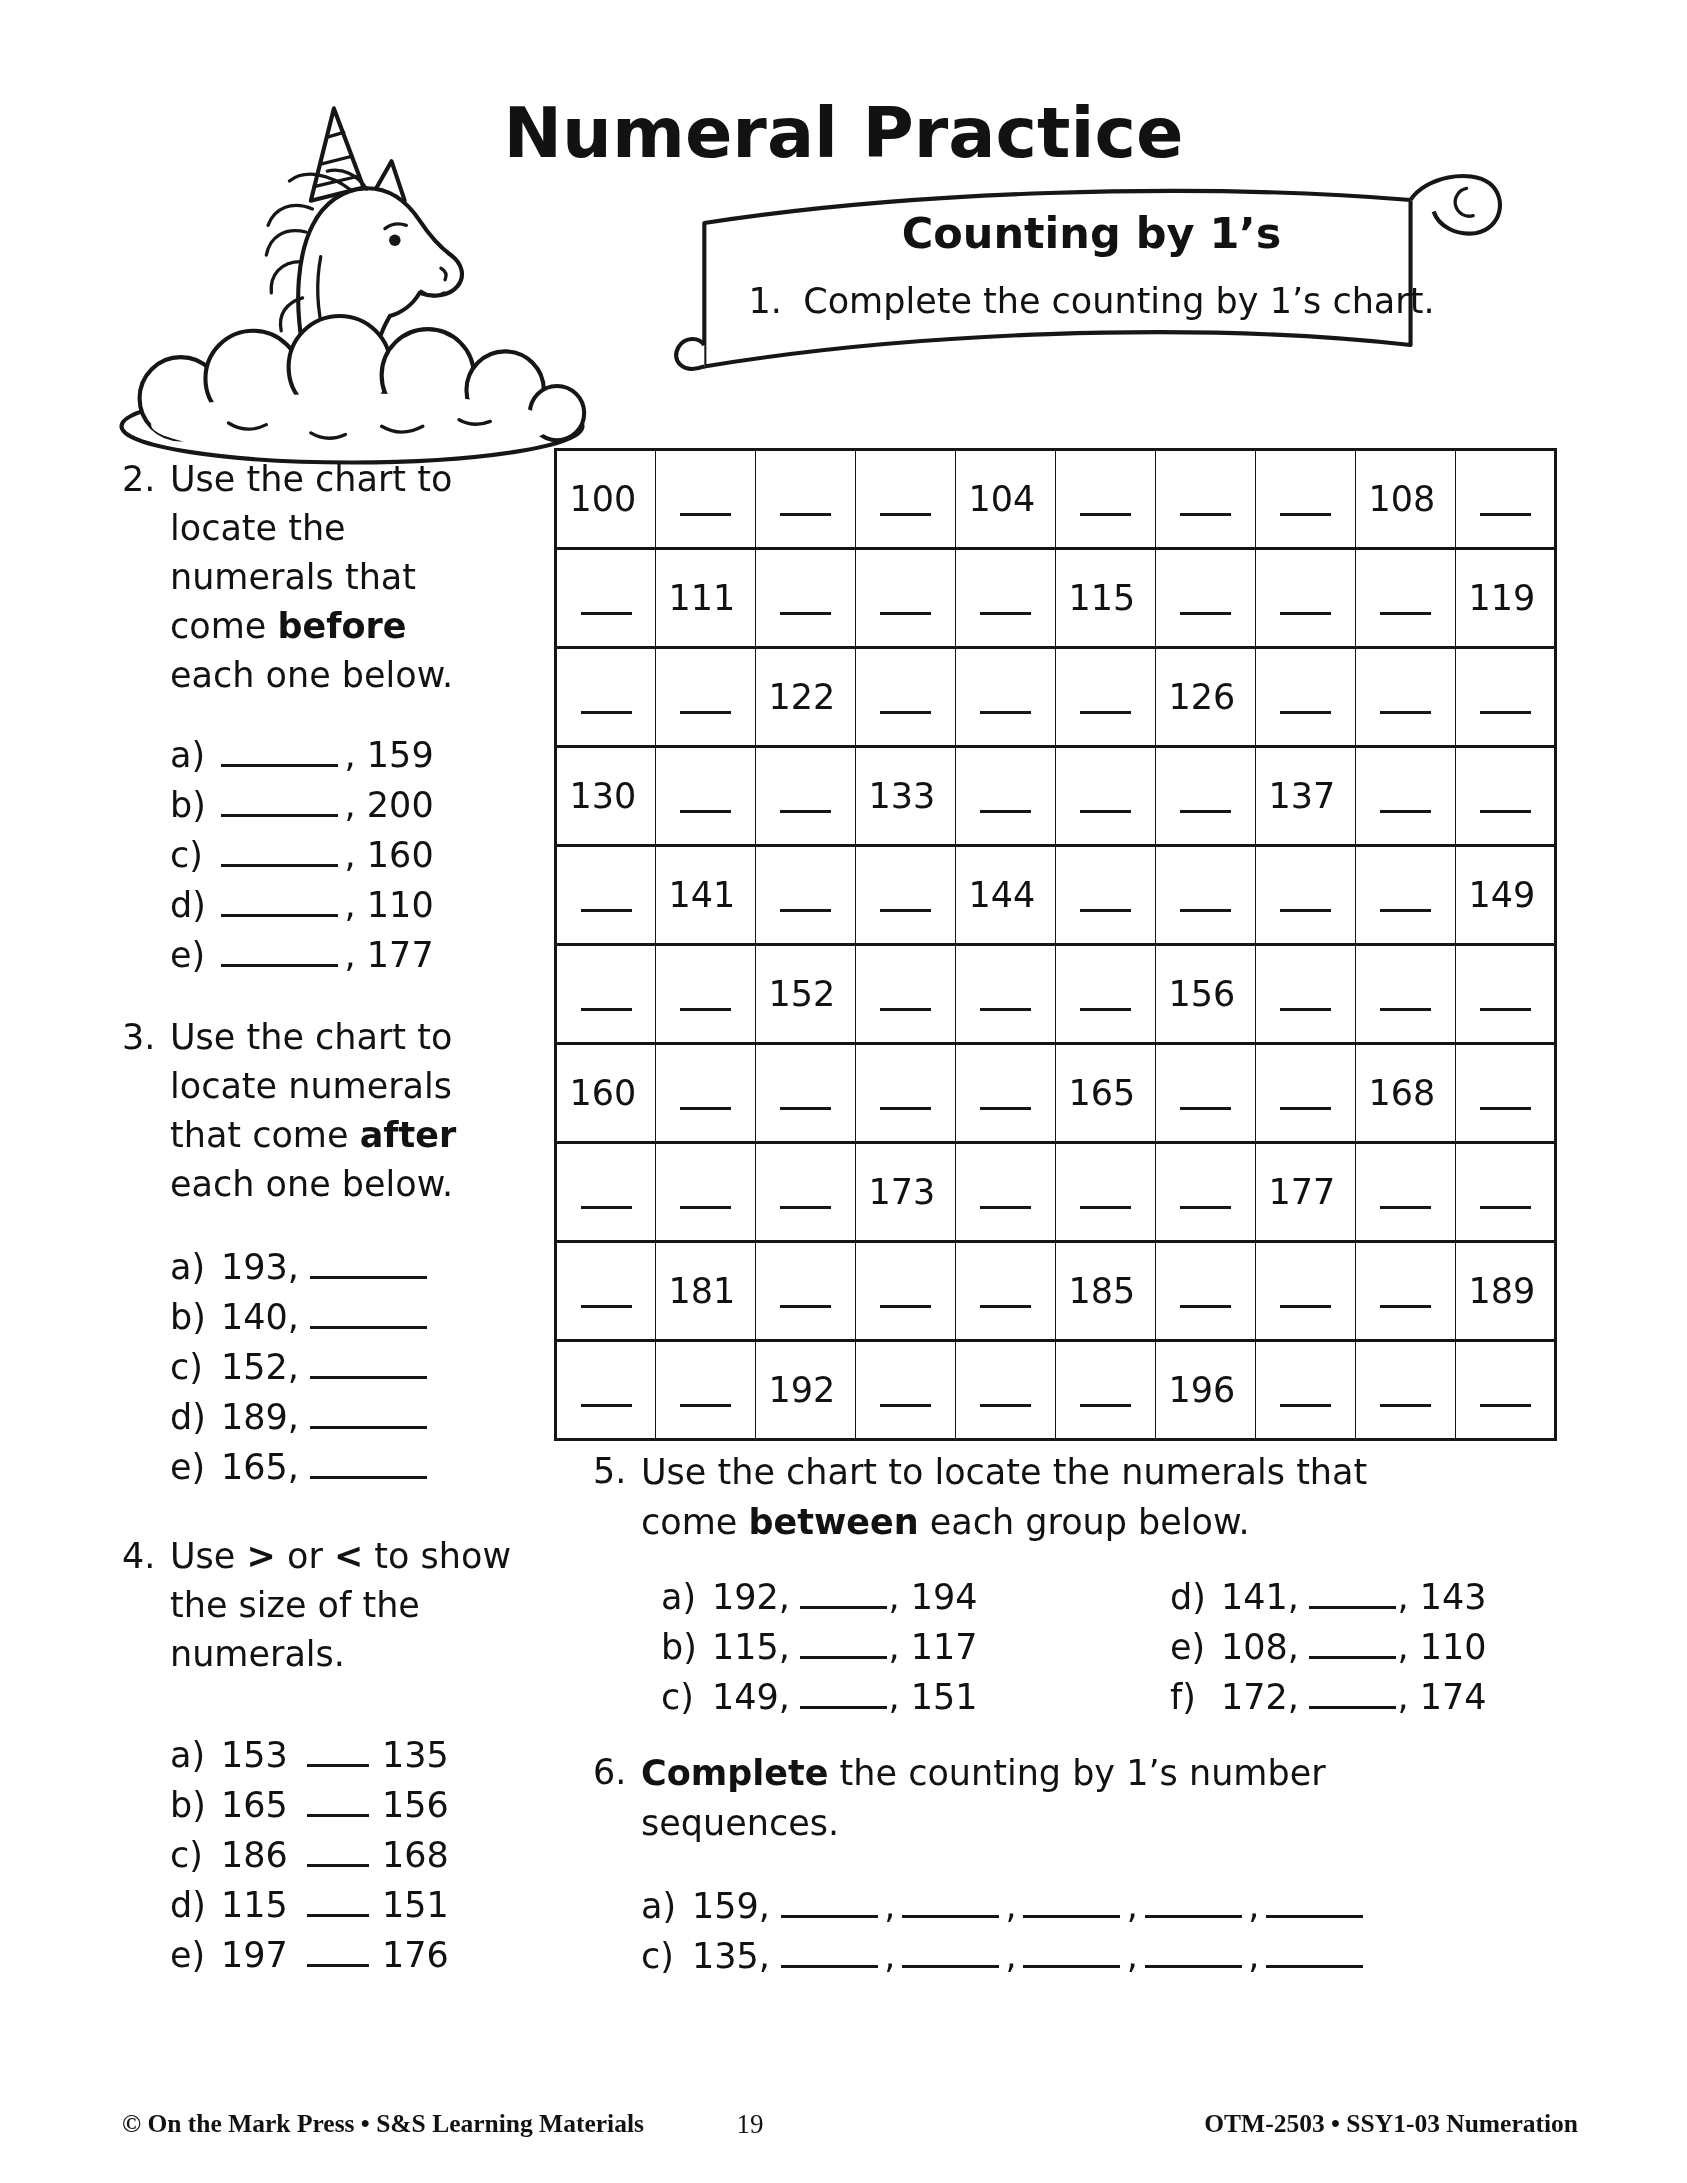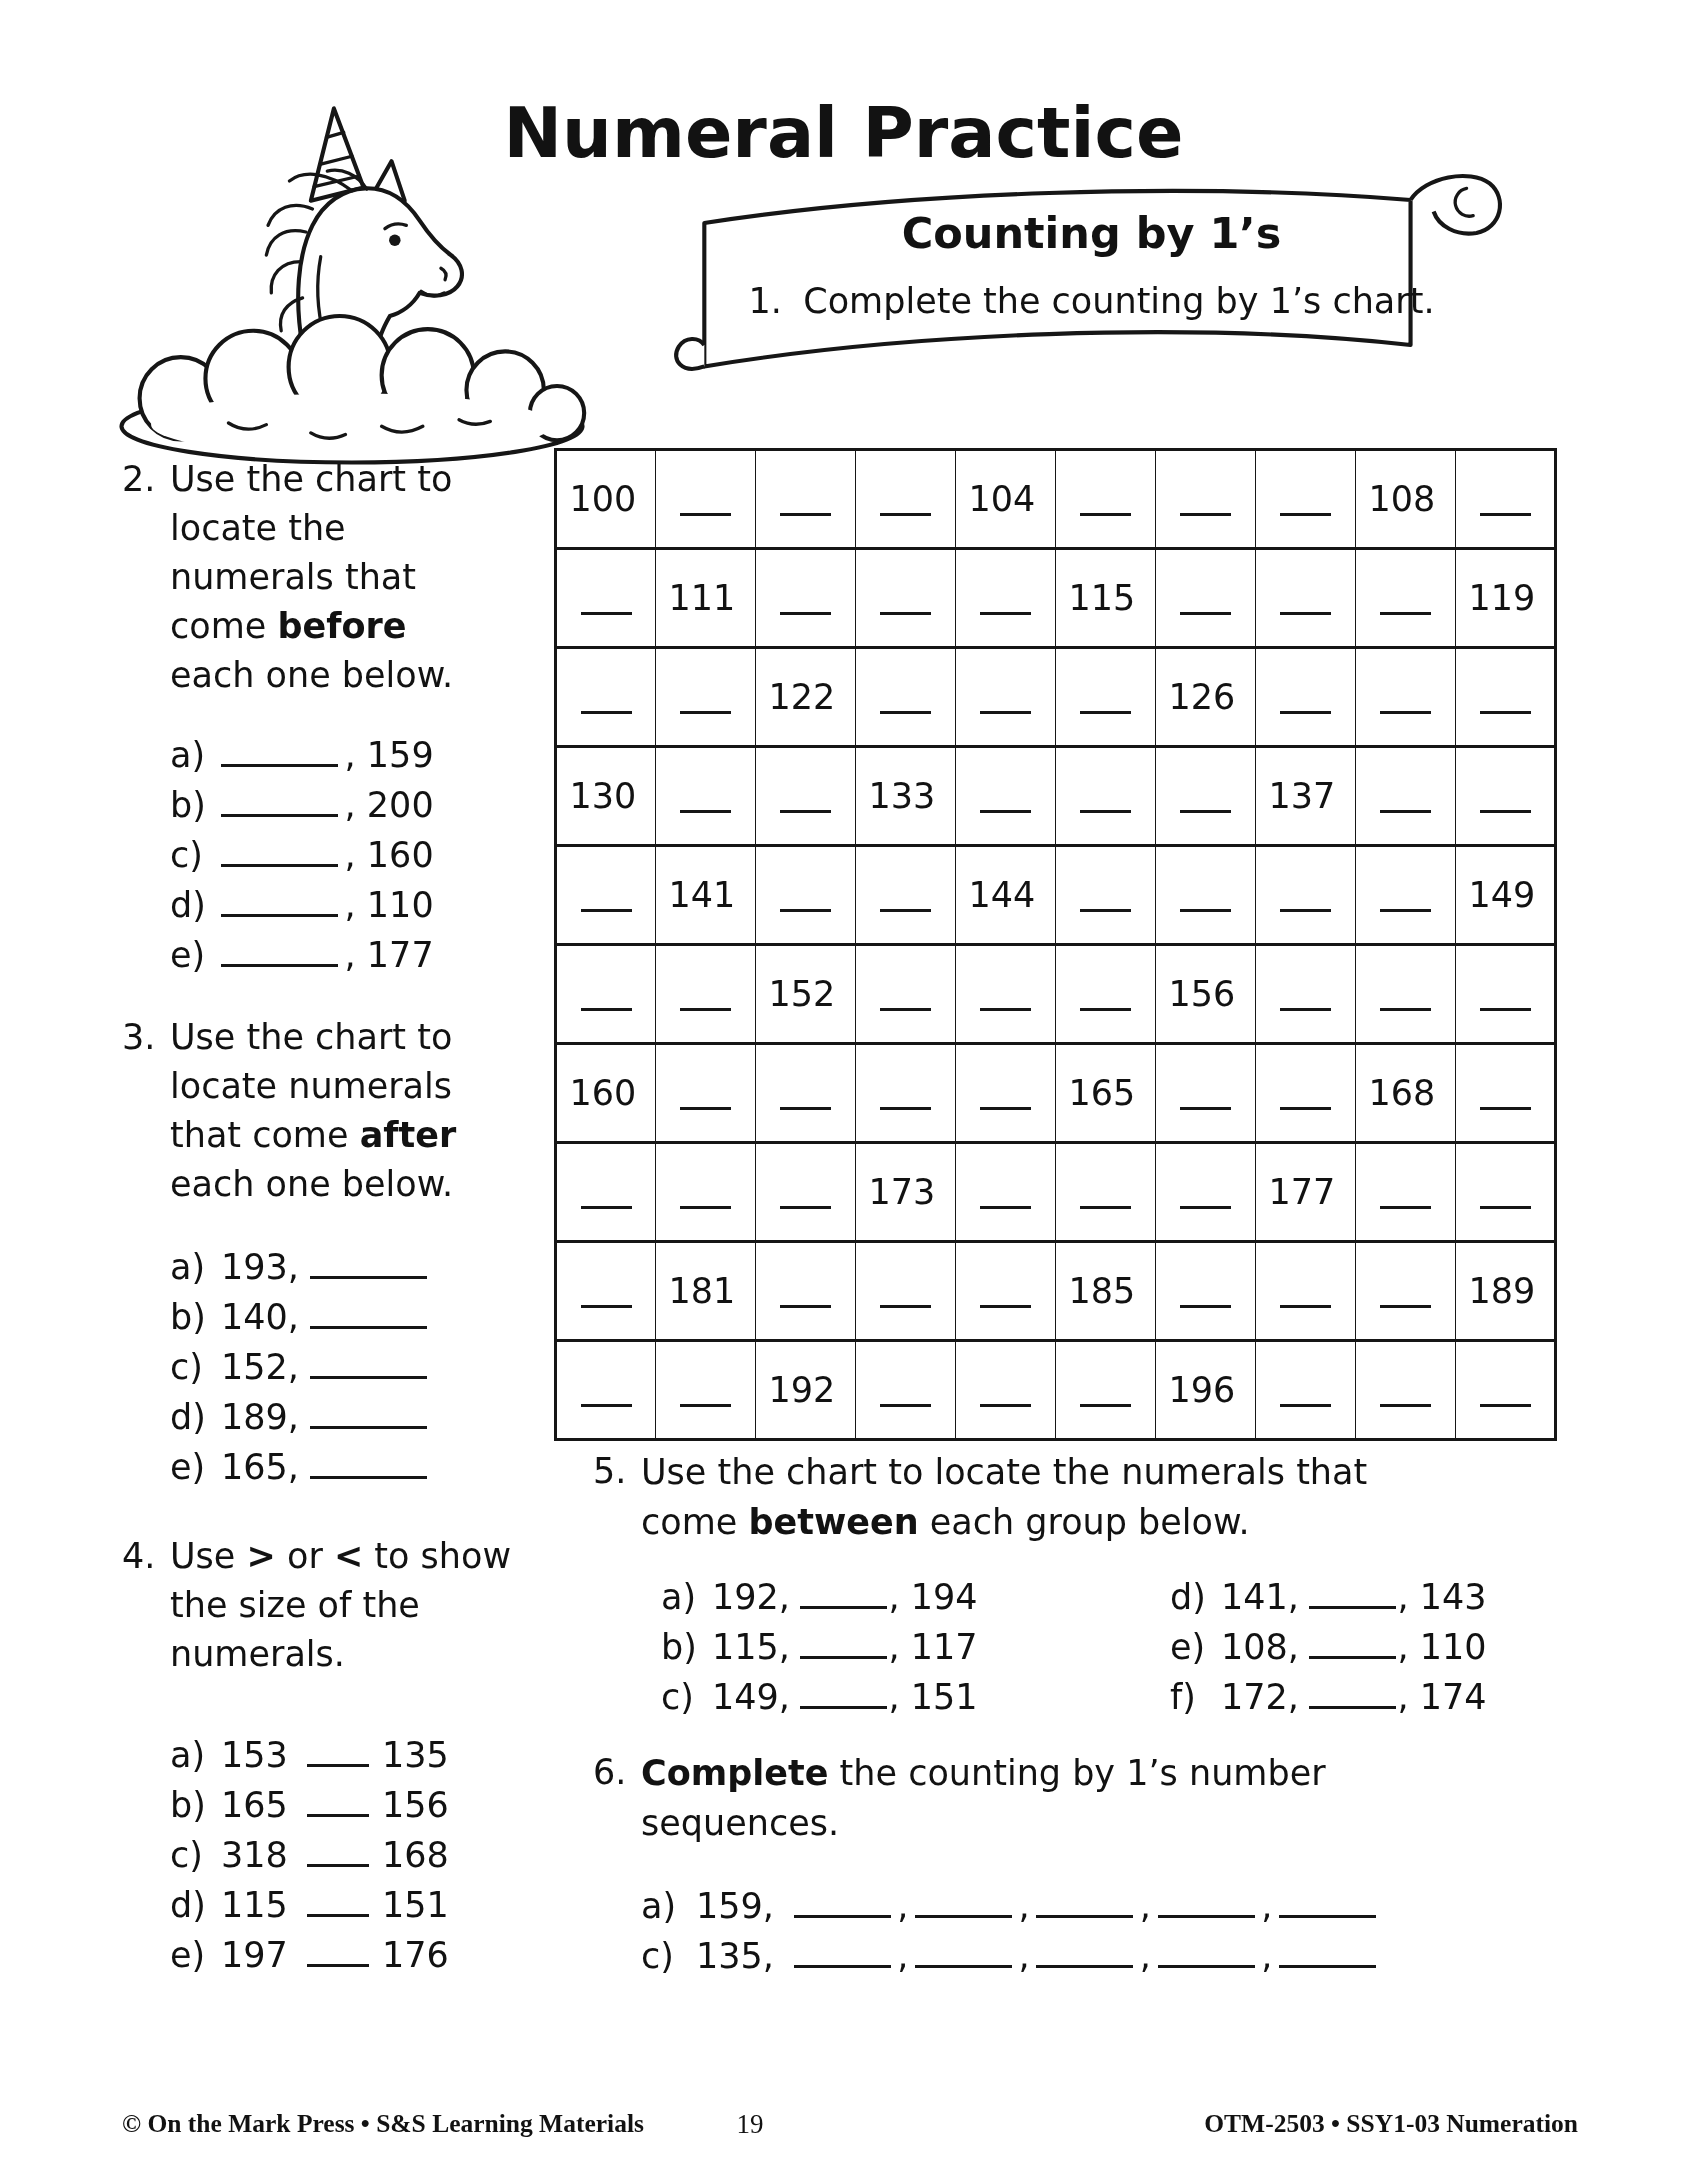--- a/index.html
+++ b/index.html
@@ -45,21 +45,21 @@
   .q2{left:122px;top:455px;}  .q2 .qtext{width:298px;}  .q2 .items{margin-top:30px;padding-left:48px;}
   .q3{left:122px;top:1013px;} .q3 .qtext{width:321px;}  .q3 .items{margin-top:33px;padding-left:48px;}
   .q4{left:122px;top:1532px;} .q4 .qtext{width:367px;}  .q4 .items{margin-top:51px;padding-left:48px;}
   .numL{display:inline-block;width:73px;}
 
   .q5{left:593px;top:1447px;} .q5 .qtext{width:824px;line-height:50px;}
   .q5-items{margin-top:25px;padding-left:68px;display:grid;grid-template-columns:509px auto;}
 
   .q6{left:593px;top:1748px;} .q6 .qtext{width:741px;line-height:50px;}
   .q6-items{margin-top:33px;padding-left:48px;}
-  .q6-start{display:inline-block;width:82px;text-align:right;margin-right:13px;}
+  .q6-start{display:inline-block;width:82px;margin-right:0;}
 
   .footer{position:absolute;top:2109px;left:0;width:1687px;height:49px;
           font-family:"Liberation Serif",serif;font-size:25.5px;}
   .footer-left{position:absolute;left:122px;font-weight:bold;}
   .footer-page{position:absolute;left:0;width:1500px;text-align:center;font-size:27px;}
   .footer-right{position:absolute;right:109px;font-weight:bold;}
 
   svg .ln{fill:none;stroke:#161616;stroke-width:4;stroke-linecap:round;}
   svg .shape{fill:#ffffff;stroke:#161616;stroke-width:5;stroke-linejoin:round;}
 </style>
@@ -274,21 +274,21 @@
   </section>
 
   <section class="q q4">
     <div class="q-head">
       <span class="qnum">4.</span>
       <p class="qtext"><span>Use </span><b>&gt;</b><span> or </span><b>&lt;</b><span> to show the size of the numerals.</span></p>
     </div>
     <div class="items">
       <div class="item"><span class="lbl">a)</span><span class="numL">153</span><span class="blank w75"></span><span>135</span></div>
       <div class="item"><span class="lbl">b)</span><span class="numL">165</span><span class="blank w75"></span><span>156</span></div>
-      <div class="item"><span class="lbl">c)</span><span class="numL">318</span><span class="blank w75"></span><span>168</span></div>
+      <div class="item"><span class="lbl">c)</span><span class="numL">186</span><span class="blank w75"></span><span>168</span></div>
       <div class="item"><span class="lbl">d)</span><span class="numL">115</span><span class="blank w75"></span><span>151</span></div>
       <div class="item"><span class="lbl">e)</span><span class="numL">197</span><span class="blank w75"></span><span>176</span></div>
     </div>
   </section>
 
   <section class="q q5">
     <div class="q-head">
       <span class="qnum">5.</span>
       <p class="qtext"><span>Use the chart to locate the numerals that come </span><b>between</b><span> each group below.</span></p>
     </div>

